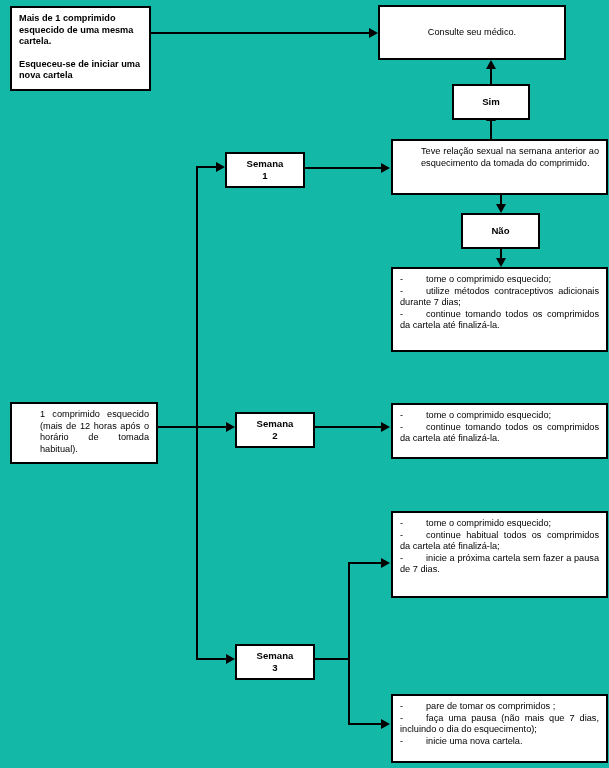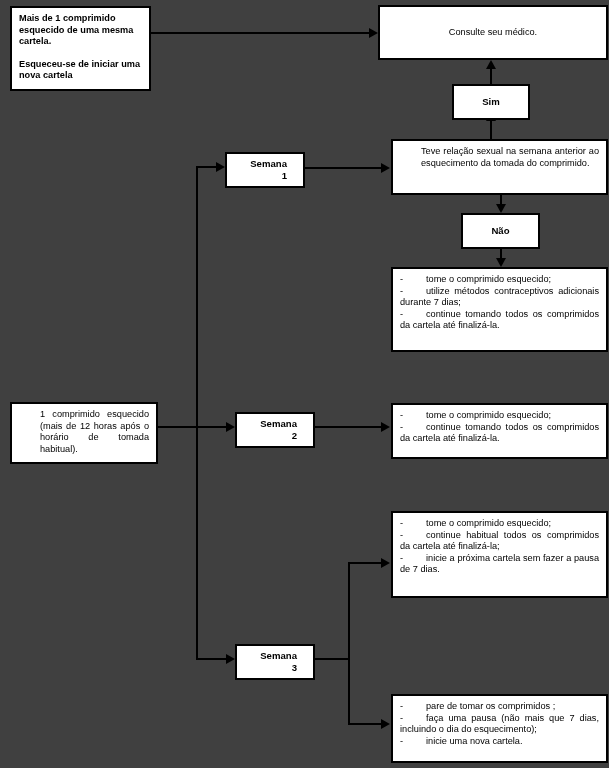--- a/index.html
+++ b/index.html
@@ -4,21 +4,21 @@
 <style>
   html, body {
     margin: 0;
     padding: 0;
     background: #ffffff;
   }
   #page {
     position: relative;
     width: 609px;
     height: 768px;
-    background: #404040;
+    background: #14b8a6;
     font-family: "Liberation Sans", sans-serif;
     overflow: hidden;
   }
   .box {
     position: absolute;
     box-sizing: border-box;
     border: 2px solid #000000;
     background: #ffffff;
     color: #000000;
     font-size: 9.2px;
@@ -28,21 +28,21 @@
   }
   .box.bold { font-weight: bold; }
   .box.just { text-align: justify; text-align-last: left; padding-left: 28px; }
   .box.center {
     display: flex;
     align-items: center;
     justify-content: center;
     font-weight: bold;
     font-size: 9.6px;
     padding: 16px;
-    text-align: right;
+    text-align: center;
   }
   .box p { margin: 0; }
   .box p.gap { margin-top: 11px; }
   .bullet {
     display: block;
     text-align: justify;
     text-align-last: left;
     text-indent: 0;
   }
   .bullet .dash {
@@ -90,21 +90,21 @@
 </head>
 <body>
 
 <div id="page">
 
   <div class="box bold" style="left:10px; top:6px; width:141px; height:85px;">
     <p>Mais de 1 comprimido esquecido de uma mesma cartela.</p>
     <p class="gap">Esqueceu-se de iniciar uma nova cartela</p>
   </div>
 
-  <div class="box" style="left:378px; top:5px; width:230px; height:55px; display:flex; align-items:center; justify-content:center; text-align:center;">
+  <div class="box" style="left:378px; top:5px; width:188px; height:55px; display:flex; align-items:center; justify-content:center; text-align:center;">
     <span>Consulte seu médico.</span>
   </div>
 
   <div class="box center" style="left:452px; top:84px; width:78px; height:28px;">
     <span>Sim</span>
   </div>
 
   <div class="box just" style="left:391px; top:139px; width:217px; height:56px;">
     <span>Teve relação sexual na semana anterior ao esquecimento da tomada do comprimido.</span>
   </div>

